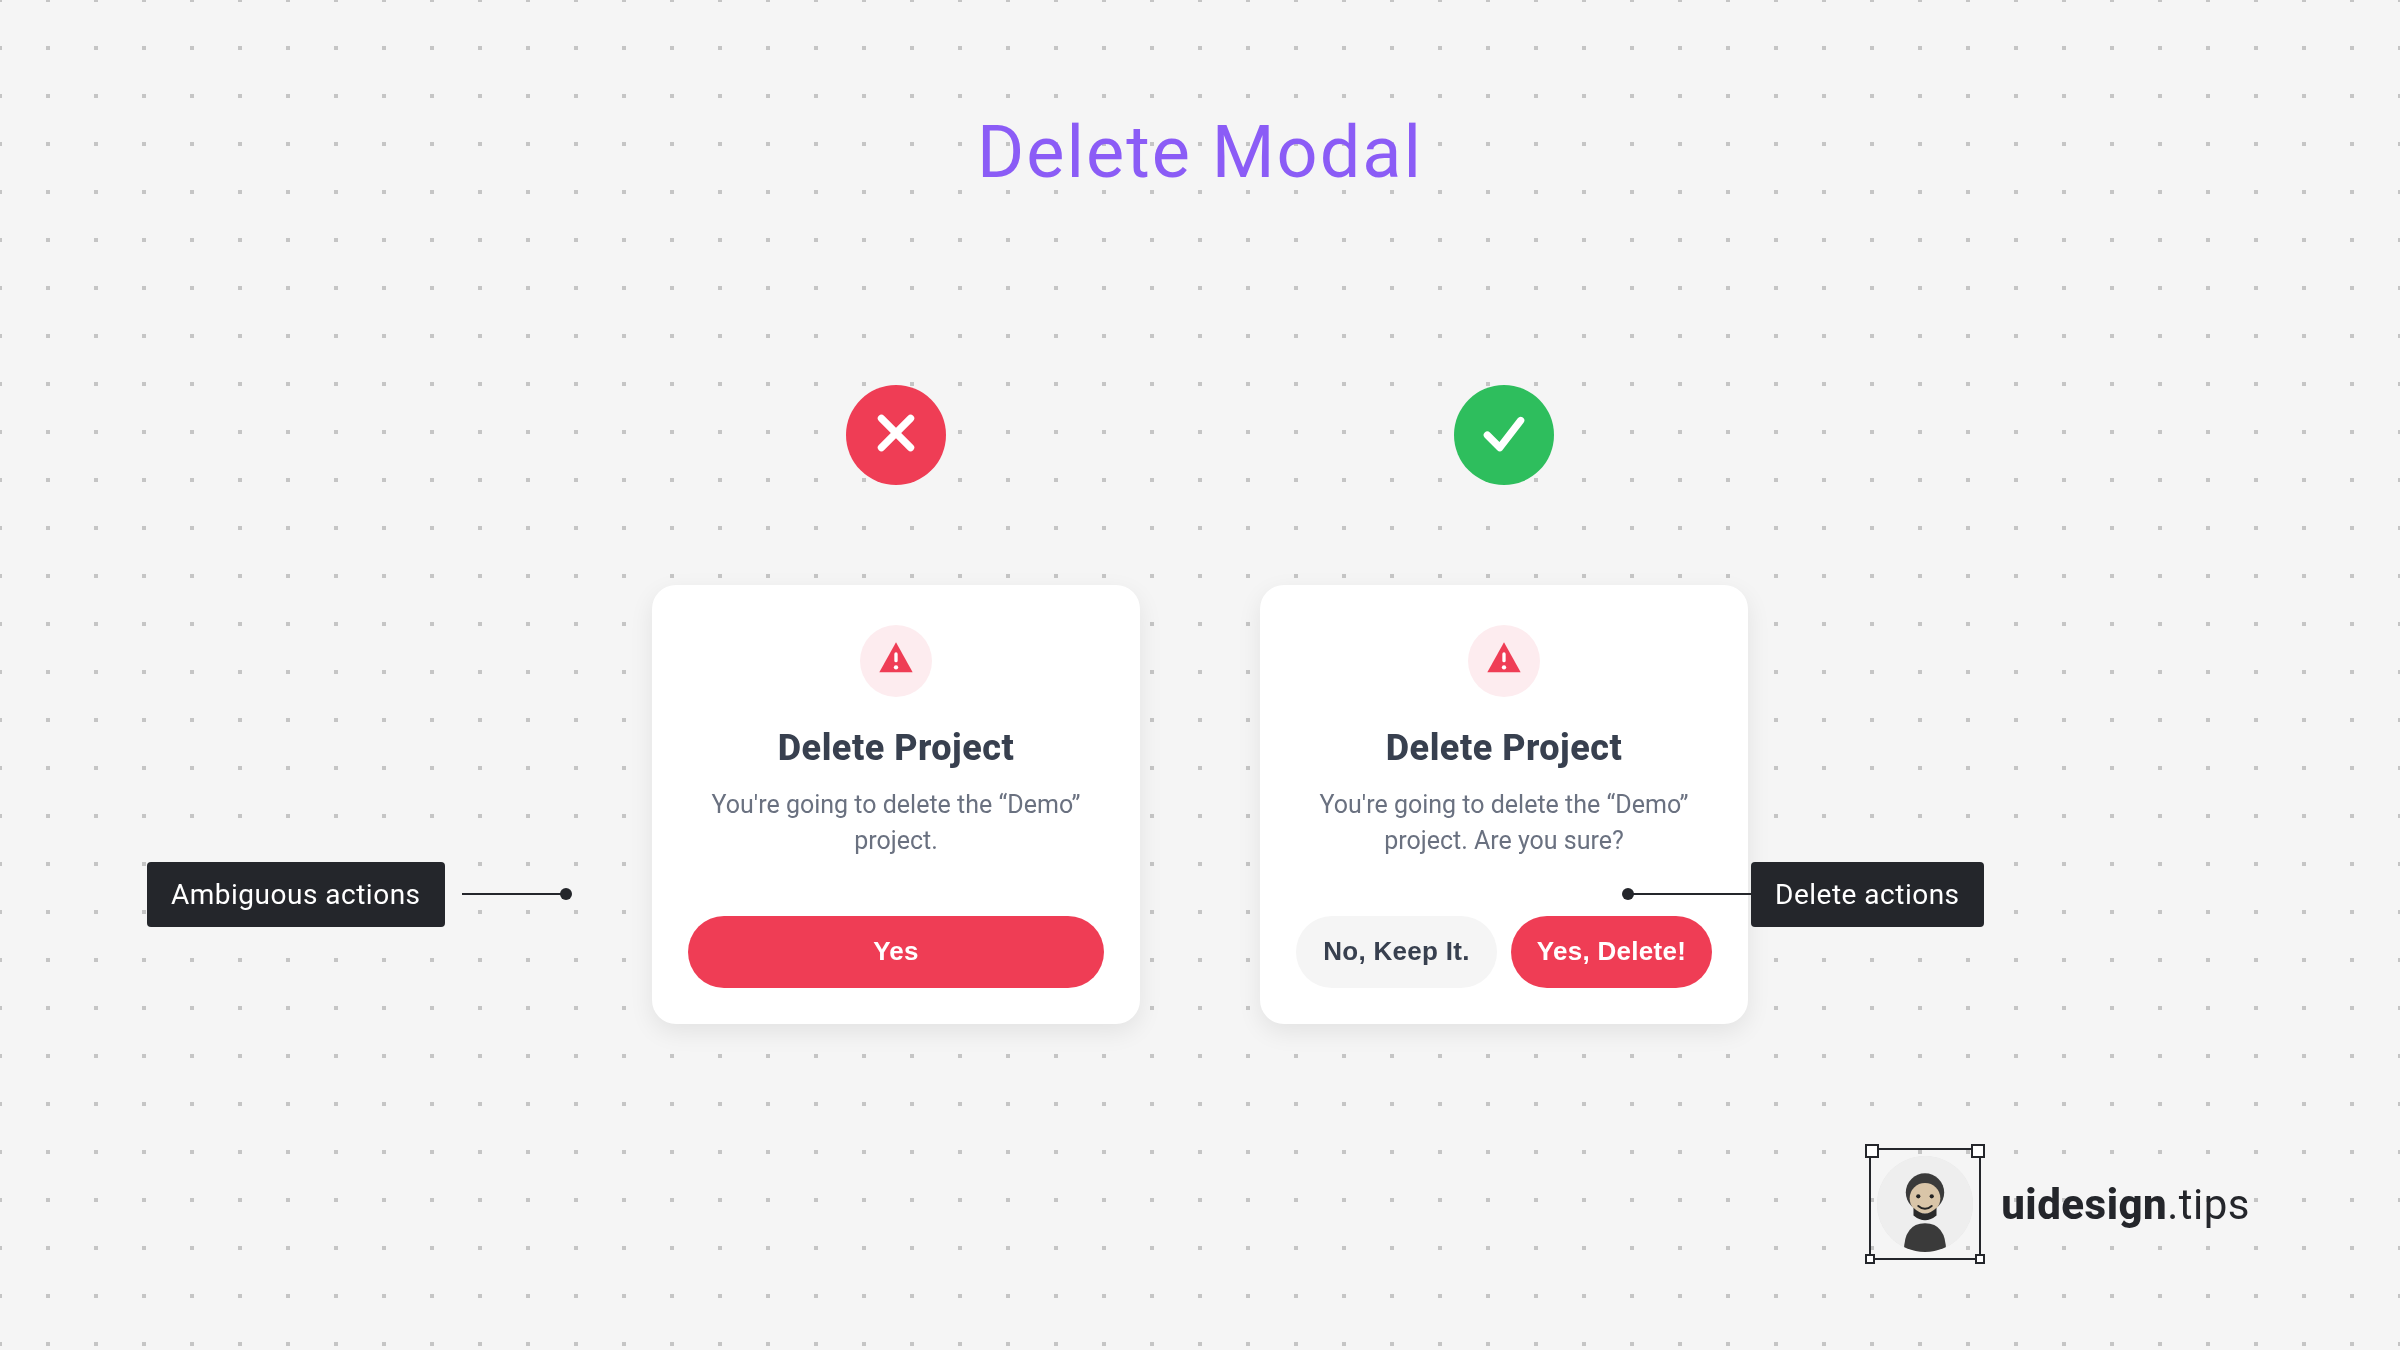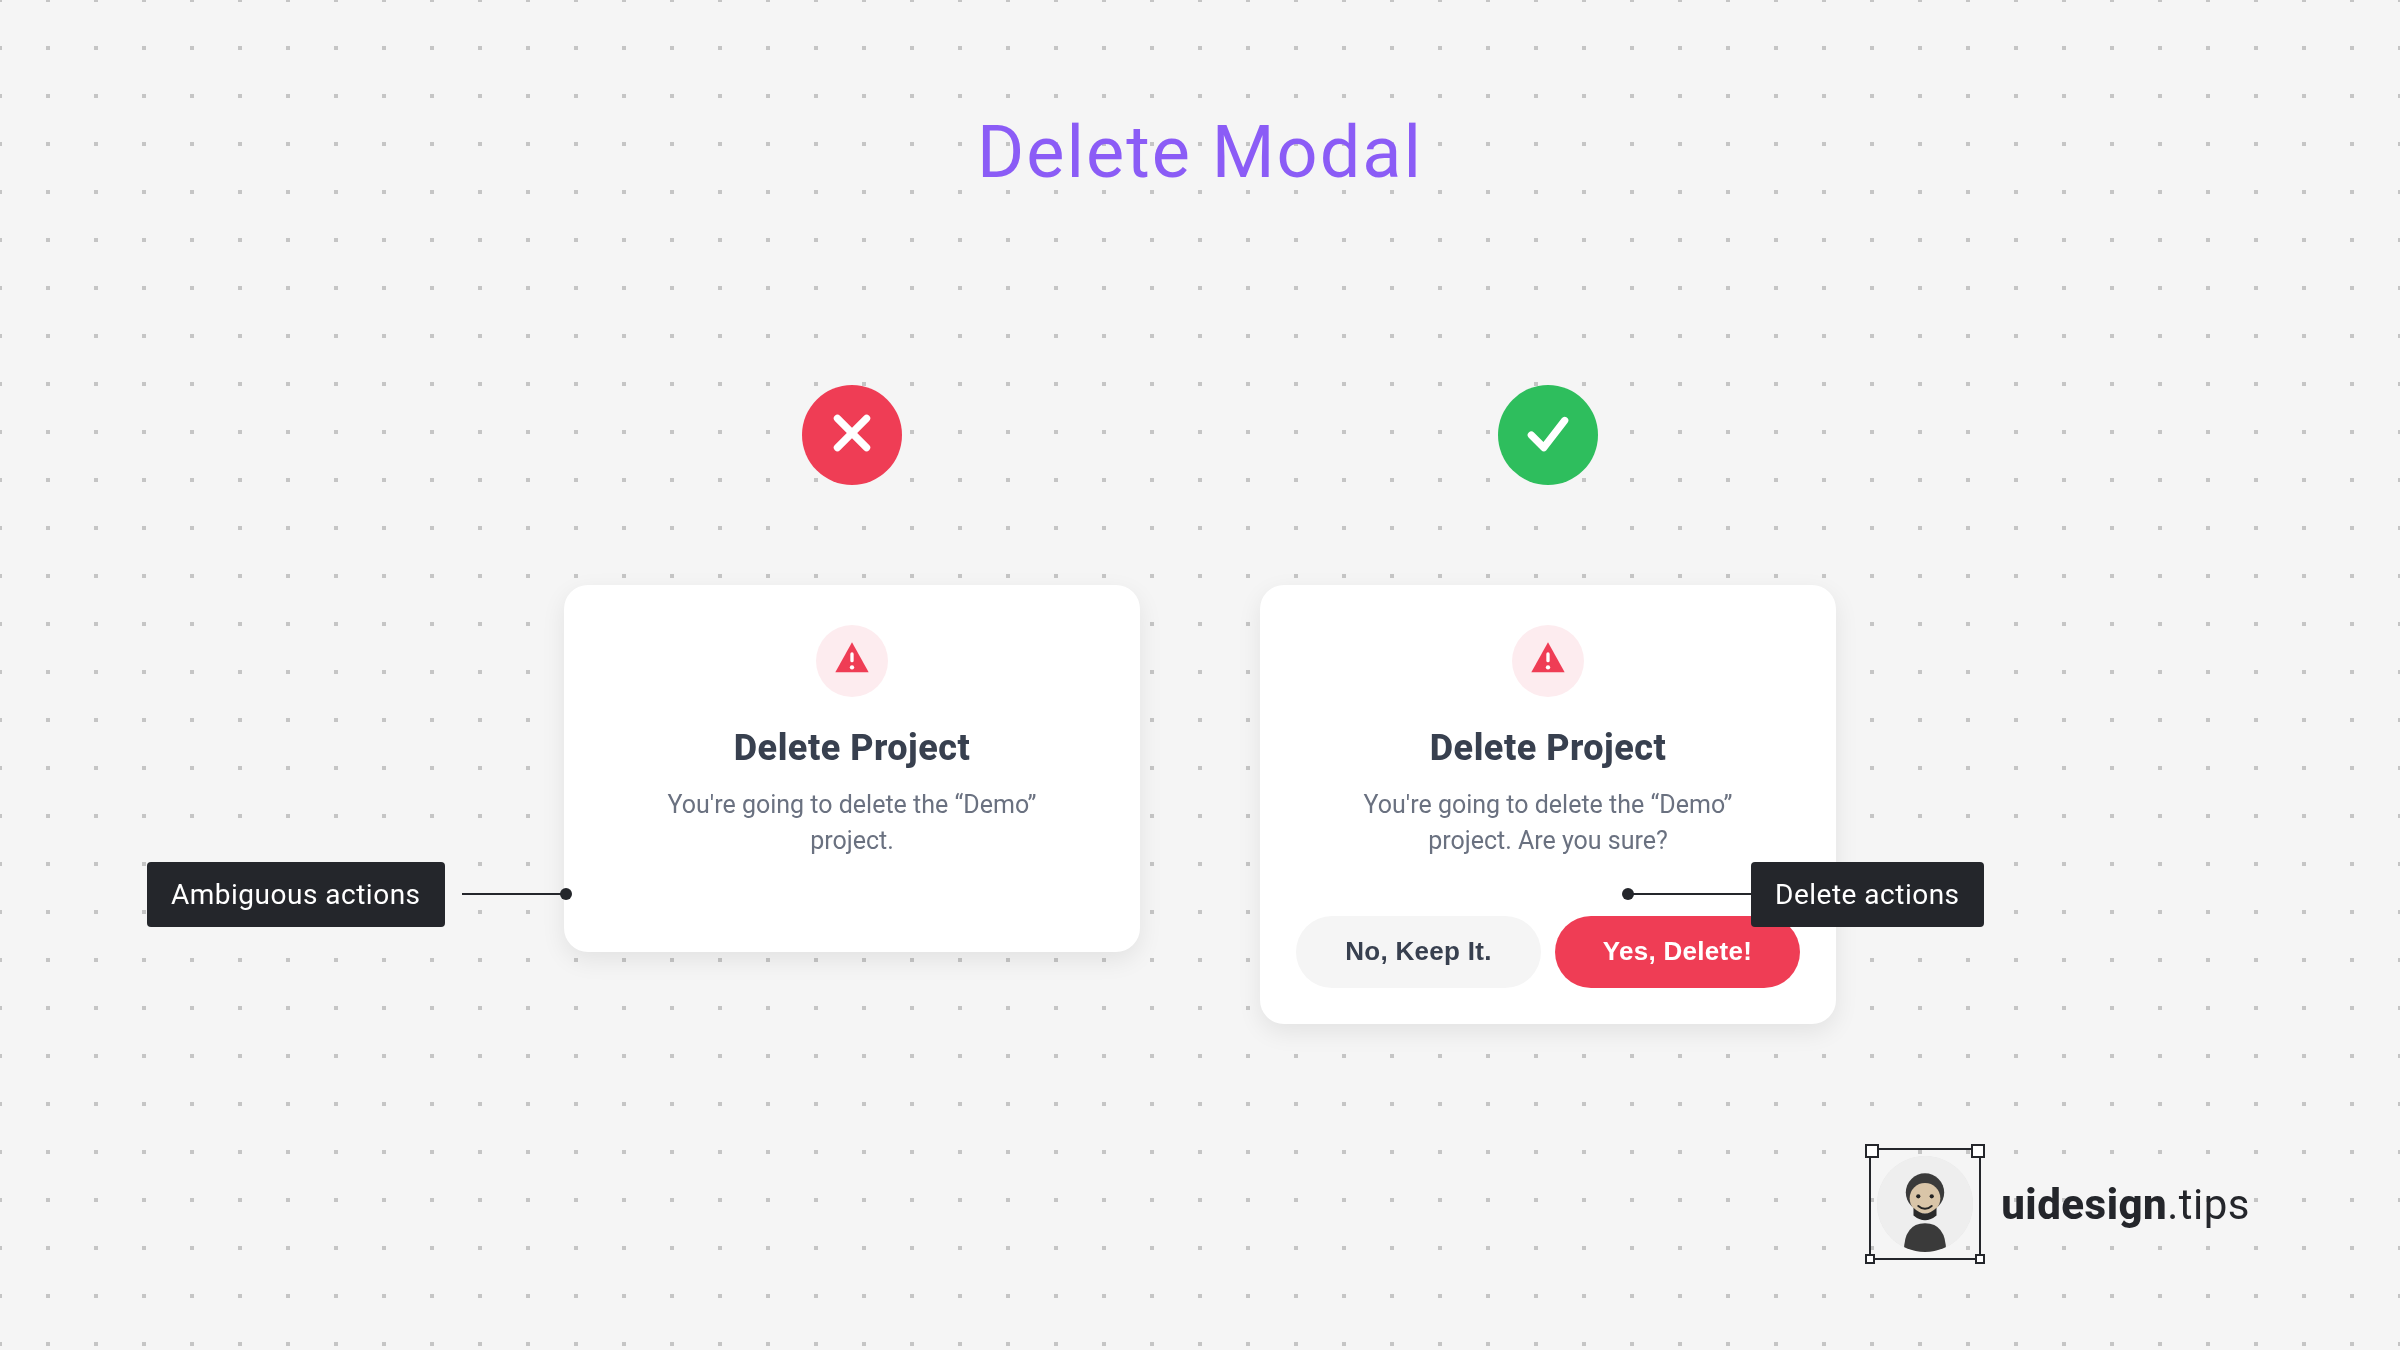--- a/index.html
+++ b/index.html
@@ -44,21 +44,21 @@
       border-radius: 50%;
       display: flex;
       align-items: center;
       justify-content: center;
       margin-bottom: 100px;
     }
     .indicator.bad { background: #ef3d55; }
     .indicator.good { background: #2ebe5d; }
     .indicator svg { width: 50px; height: 50px; }
     .modal-card {
-      width: 576px;
+      width: 488px;
       background: #fff;
       border-radius: 24px;
       box-shadow: 0 8px 24px rgba(0,0,0,0.08);
       padding: 40px 36px 36px 36px;
       display: flex;
       flex-direction: column;
       align-items: center;
     }
     .warn-circle {
       width: 72px;
@@ -231,20 +231,21 @@
           <svg viewBox="0 0 24 24" fill="#ef3d55">
             <path d="M12 2 L22 20 L2 20 Z"></path>
             <rect x="11" y="8" width="2" height="6" fill="#fff" rx="1"></rect>
             <circle cx="12" cy="17" r="1.3" fill="#fff"></circle>
           </svg>
         </span>
       </div>
       <div class="modal-title">Delete Project</div>
       <div class="modal-body">You're going to delete the “Demo” project.</div>
       <div class="btn-row">
+        <button class="btn btn-primary">Yes</button>
       </div>
     </div>
   </div>
 
   <div class="modal-col">
     <div class="indicator good">
       <span>
         <svg viewBox="0 0 24 24" fill="none" stroke="#fff" stroke-width="3.5" stroke-linecap="round" stroke-linejoin="round">
           <polyline points="4,13 10,19 20,6"></polyline>
         </svg>

